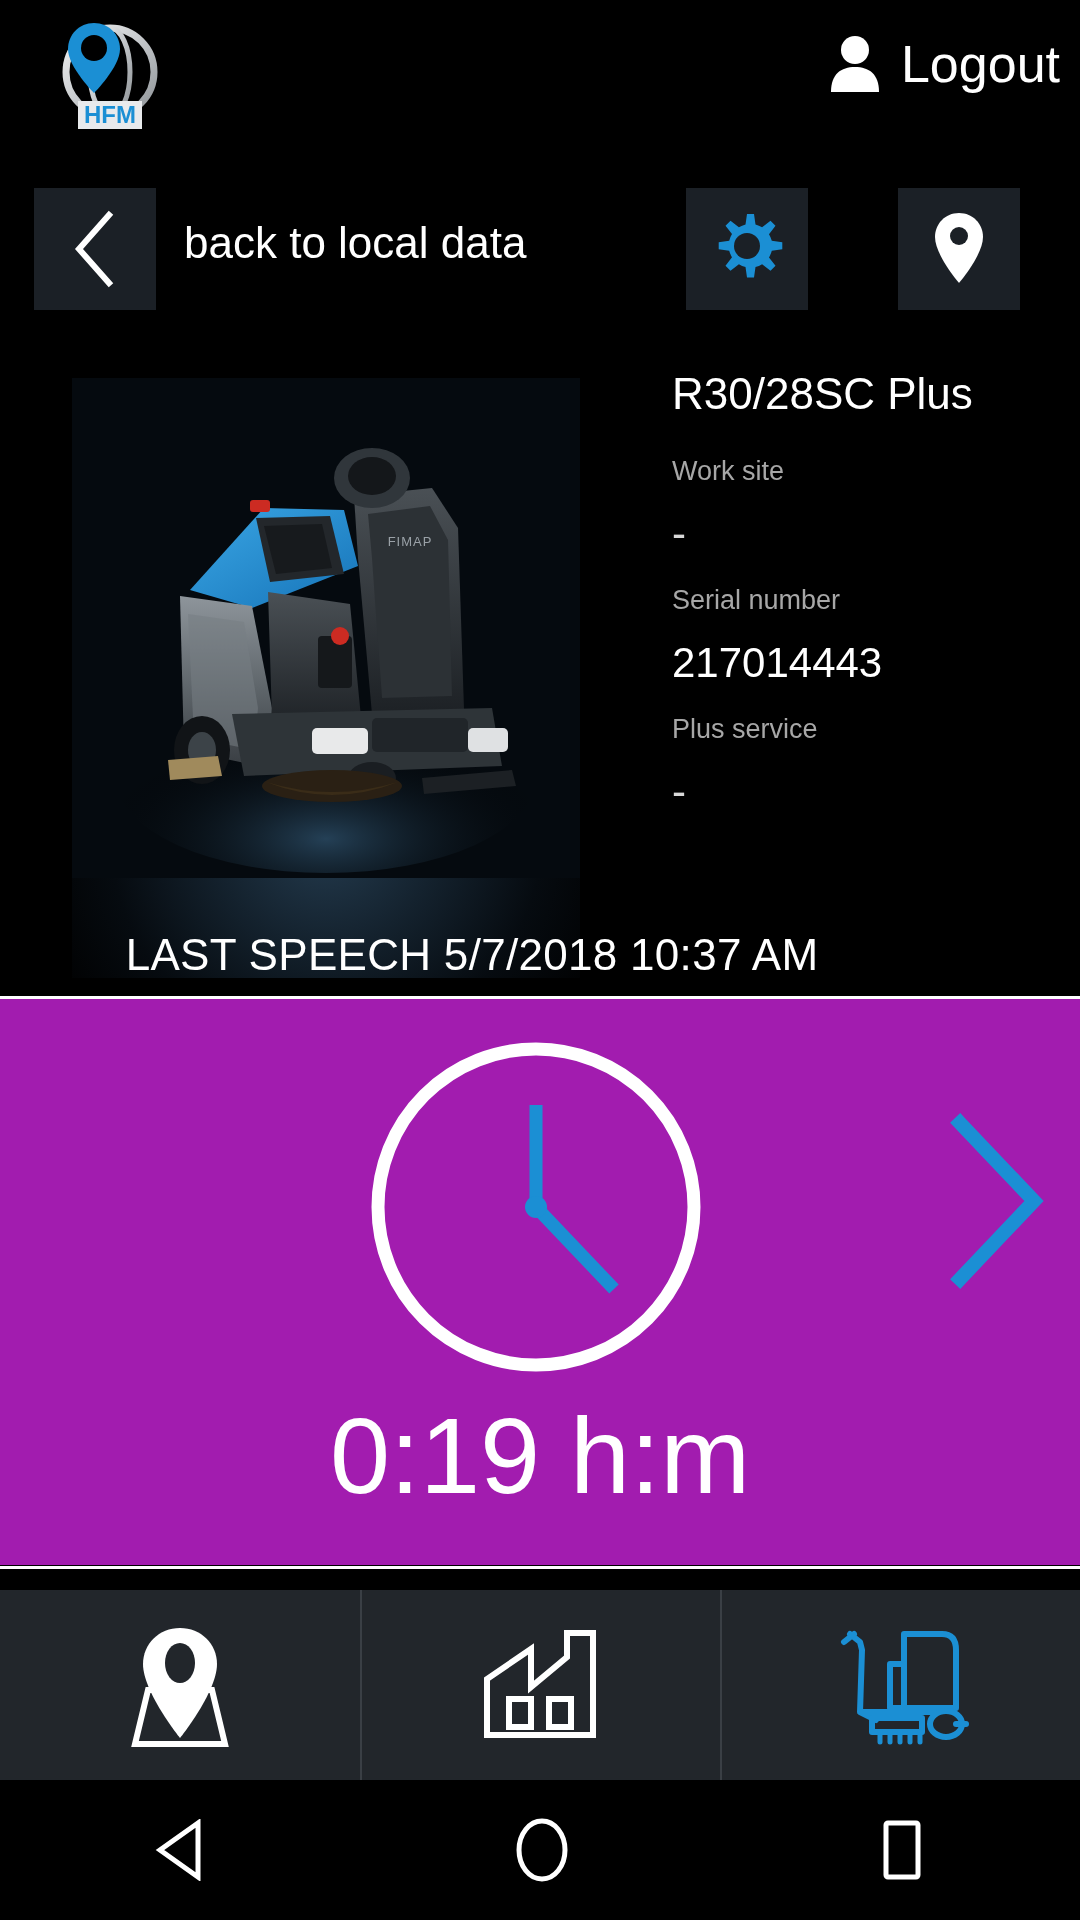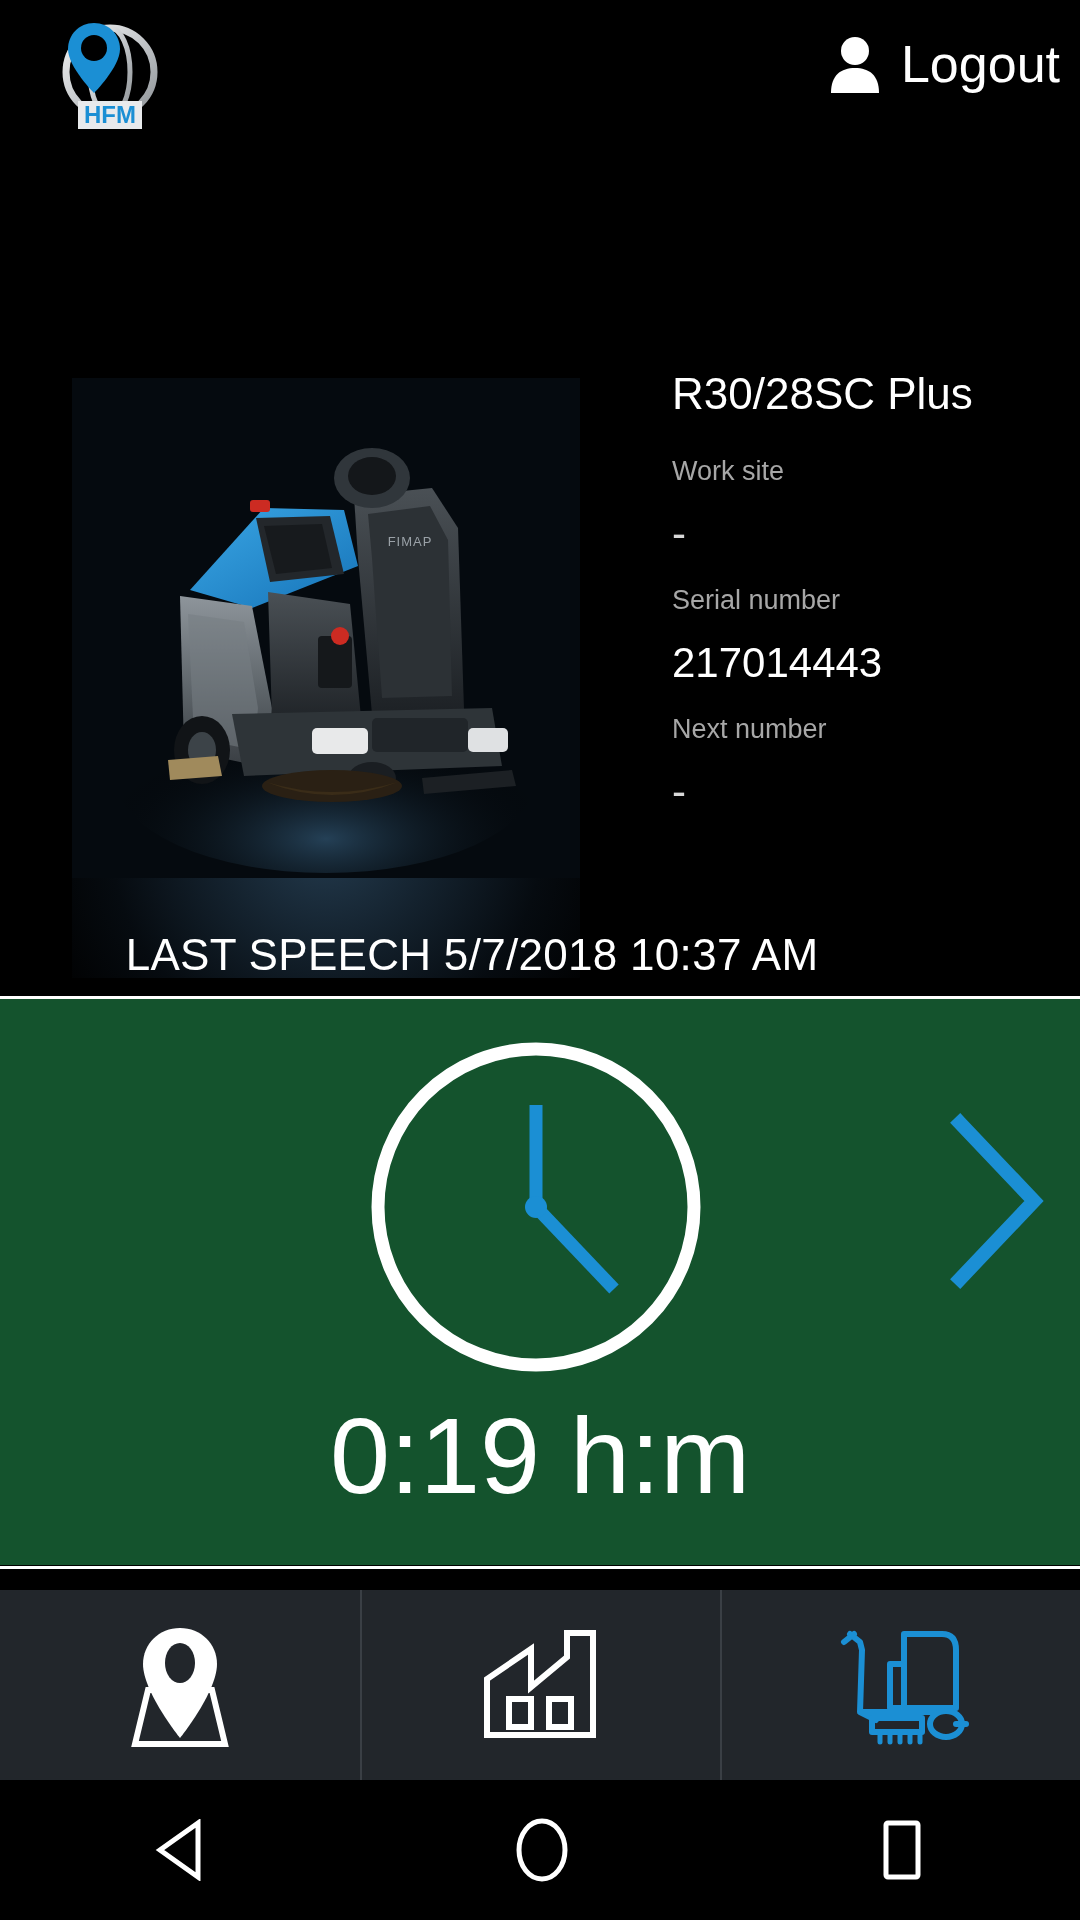--- a/index.html
+++ b/index.html
@@ -15,21 +15,21 @@
   .header { position:absolute; left:0; top:0; width:1080px; height:148px; }
   .logo-wrap { position:absolute; left:52px; top:15px; width:116px; height:118px;text-decoration:underline; }
   .logo-wrap svg { width:116px; height:118px; display:block; }
   .page-title {
     position:absolute; left:222px; top:36px;
     font-size:54px; color:#fff; letter-spacing:0.2px; font-weight:400;
     white-space:nowrap;
   }
   .logout-group {
     position:absolute; right:20px; top:34px;
-    display:flex; align-items:center; gap:18px;
+    display:flex; align-items:flex-start; gap:18px;
   }
   .logout-group .person-icon { width:56px; height:58px; display:block; }
   .logout-label { font-size:52px; color:#fff; font-weight:400; white-space:nowrap; }
 
   
   .subbar { position:absolute; left:0; top:188px; width:1080px; height:124px; }
   .icon-btn {
     position:absolute; width:122px; height:122px;
     background:#1b2026;
     display:flex; align-items:center; justify-content:center;
@@ -61,21 +61,21 @@
   
   .last-speech {
     position:absolute; left:0; top:930px; width:944px;
     text-align:center; font-size:44px; color:#fff; letter-spacing:0.3px;
   }
   .divider-top {
     position:absolute; left:0; top:996px; width:1080px; height:3px; background:#ffffff;
   }
 
   
-  .clock-panel { position:absolute; left:0; top:999px; width:1080px; height:566px; background:#14532d; }
+  .clock-panel { position:absolute; left:0; top:999px; width:1080px; height:566px; background:#a21caf; }
   .clock-face { position:absolute; left:358px; top:28px; width:356px; height:356px; }
   .clock-face svg { width:356px; height:356px; display:block; }
   .clock-value {
     position:absolute; left:0; top:394px; width:1080px; text-align:center;
     font-size:108px; color:#fff; font-weight:400; letter-spacing:0px;
   }
   .next-arrow {
     position:absolute; right:26px; top:112px; width:120px; height:180px;
   }
   .next-arrow svg { width:120px; height:180px; display:block; }
@@ -138,20 +138,46 @@
 
     <div class="logout-group">
       <svg class="person-icon" viewBox="0 0 56 58">
         <circle cx="28" cy="16" r="14" fill="#ffffff"></circle>
         <path d="M4 58 C4 40 14 33 28 33 C42 33 52 40 52 58 Z" fill="#ffffff"></path>
       </svg>
       <span class="logout-label">Logout</span>
     </div>
   </div>
 
+  <div class="subbar">
+
+    <div class="icon-btn btn-back">
+      <svg width="52" height="80" viewBox="0 0 52 80">
+        <polyline points="40,6 10,40 40,74" fill="none" stroke="#ffffff" stroke-width="6" stroke-linecap="square" stroke-linejoin="miter"></polyline>
+      </svg>
+    </div>
+
+    <div class="back-label">back to local data</div>
+
+    <div class="icon-btn btn-gear">
+      <svg width="74" height="74" viewBox="0 0 74 74">
+        <g fill="#1b8fd4">
+          <path d="M37 2 l7 0 1.5 10.5 a25 25 0 0 1 6.6 2.8 l8.4-6.5 5 5 -6.5 8.4 a25 25 0 0 1 2.8 6.6 l10.5 1.5 0 7 -10.5 1.5 a25 25 0 0 1 -2.8 6.6 l6.5 8.4 -5 5 -8.4-6.5 a25 25 0 0 1 -6.6 2.8 L44 65.5 l-7 0 -1.5-10.5 a25 25 0 0 1 -6.6-2.8 l-8.4 6.5 -5-5 6.5-8.4 a25 25 0 0 1 -2.8-6.6 L8.7 37.2 l0-7 10.5-1.5 a25 25 0 0 1 2.8-6.6 l-6.5-8.4 5-5 8.4 6.5 a25 25 0 0 1 6.6-2.8 Z"></path>
+        </g>
+        <circle cx="37" cy="34" r="13" fill="#1b2026"></circle>
+      </svg>
+    </div>
+
+    <div class="icon-btn btn-pin">
+      <svg width="56" height="76" viewBox="0 0 56 76">
+        <path d="M28 2 C14 2 4 13 4 26 C4 44 28 72 28 72 C28 72 52 44 52 26 C52 13 42 2 28 2 Z" fill="#ffffff"></path>
+        <circle cx="28" cy="25" r="9" fill="#1b2026"></circle>
+      </svg>
+    </div>
+  </div>
 
   <div class="machine-row">
 
     <div class="machine-photo">
       <svg viewBox="0 0 508 500">
         <defs>
           <linearGradient id="bodyG" x1="0" y1="0" x2="0" y2="1">
             <stop offset="0%" stop-color="#8e959b"></stop>
             <stop offset="55%" stop-color="#5d6469"></stop>
             <stop offset="100%" stop-color="#383d42"></stop>
@@ -209,21 +235,21 @@
         <path d="M350 400 L440 392 L444 408 L352 416 Z" fill="#1c2024"></path>
       </svg>
     </div>
 
     <div class="machine-info">
       <div class="mi-model">R30/28SC Plus</div>
       <div class="mi-label">Work site</div>
       <div class="mi-value dash">-</div>
       <div class="mi-label">Serial number</div>
       <div class="mi-value">217014443</div>
-      <div class="mi-label">Next number</div>
+      <div class="mi-label">Plus service</div>
       <div class="mi-value dash">-</div>
     </div>
   </div>
 
   <div class="last-speech">LAST SPEECH 5/7/2018 10:37 AM</div>
   <div class="divider-top"></div>
 
   <div class="clock-panel">
 
     <div class="clock-face">

